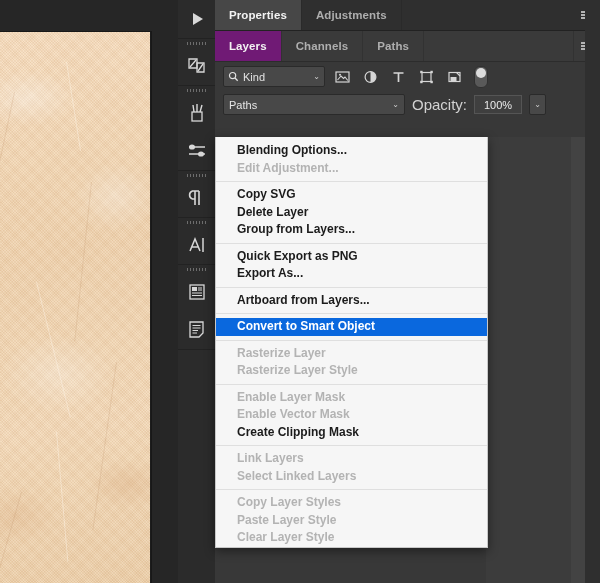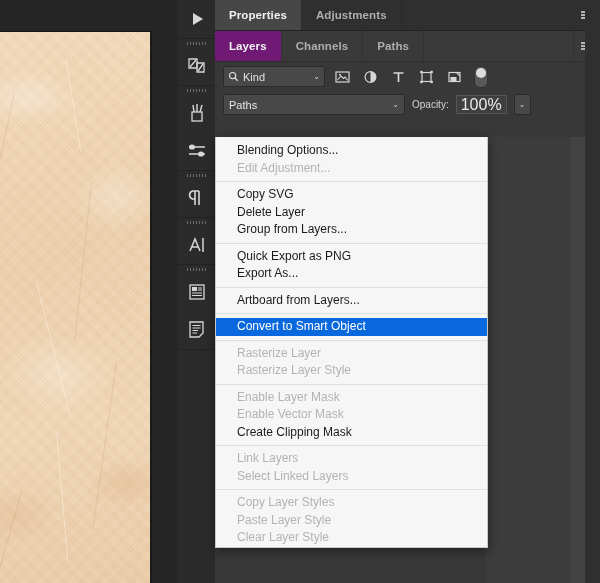--- a/index.html
+++ b/index.html
@@ -133,26 +133,26 @@
     height: 27px; display: flex; align-items: center; gap: 7px;
     padding: 0 8px; background: #383838;
   }
   .blend-select {
     width: 170px; height: 19px;
     background: #484848; border: 1px solid #2a2a2a; border-radius: 2px;
     display: flex; align-items: center; padding: 0 5px;
     font-size: 11px; color: #e6e6e6;
   }
   .blend-select .caret { margin-left: auto; font-size: 8px; color: #cfcfcf; }
-  .lbl { font-size: 10px; color: #d2d2d2; }
+  .lbl { font-size: 15px; color: #d2d2d2; }
   .numfield {
     height: 17px; min-width: 38px;
     background: #3f3f3f; border: 1px solid #555;
-    display: flex; align-items: center; justify-content: flex-end;
-    font-size: 16px; color: #eaeaea; padding: 0 4px;
+    display: flex; align-items: center; justify-content: center;
+    font-size: 11px; color: #eaeaea; padding: 0 4px;
   }
   .stepper {
     width: 15px; height: 19px; background: #484848;
     border: 1px solid #2a2a2a; border-radius: 2px;
     display: flex; align-items: center; justify-content: center;
     font-size: 8px; color: #cfcfcf;
   }
 
   
   .lock-row {
@@ -179,20 +179,21 @@
     box-shadow: 0 3px 10px rgba(0,0,0,.45);
     font-size: 12px;
     color: #1b1b1b;
     z-index: 50;
     overflow: hidden;
   }
   .mi {
     height: 17.5px; line-height: 17.5px;
     padding: 0 10px 0 21px;
     white-space: nowrap;
+    font-weight: bold;
   }
   .mi.disabled { color: #b3b3b3; }
   .mi.selected { background: #0a68de; color: #ffffff; }
   .msep { height: 1px; background: #dfdfdf; margin: 4px 0; }
   .mpad-top { height: 5px; }
 
   
   #panel-right-bg {
     position: absolute; left: 486px; top: 137px;
     width: 85px; height: 446px; background: #3c3c3c;

